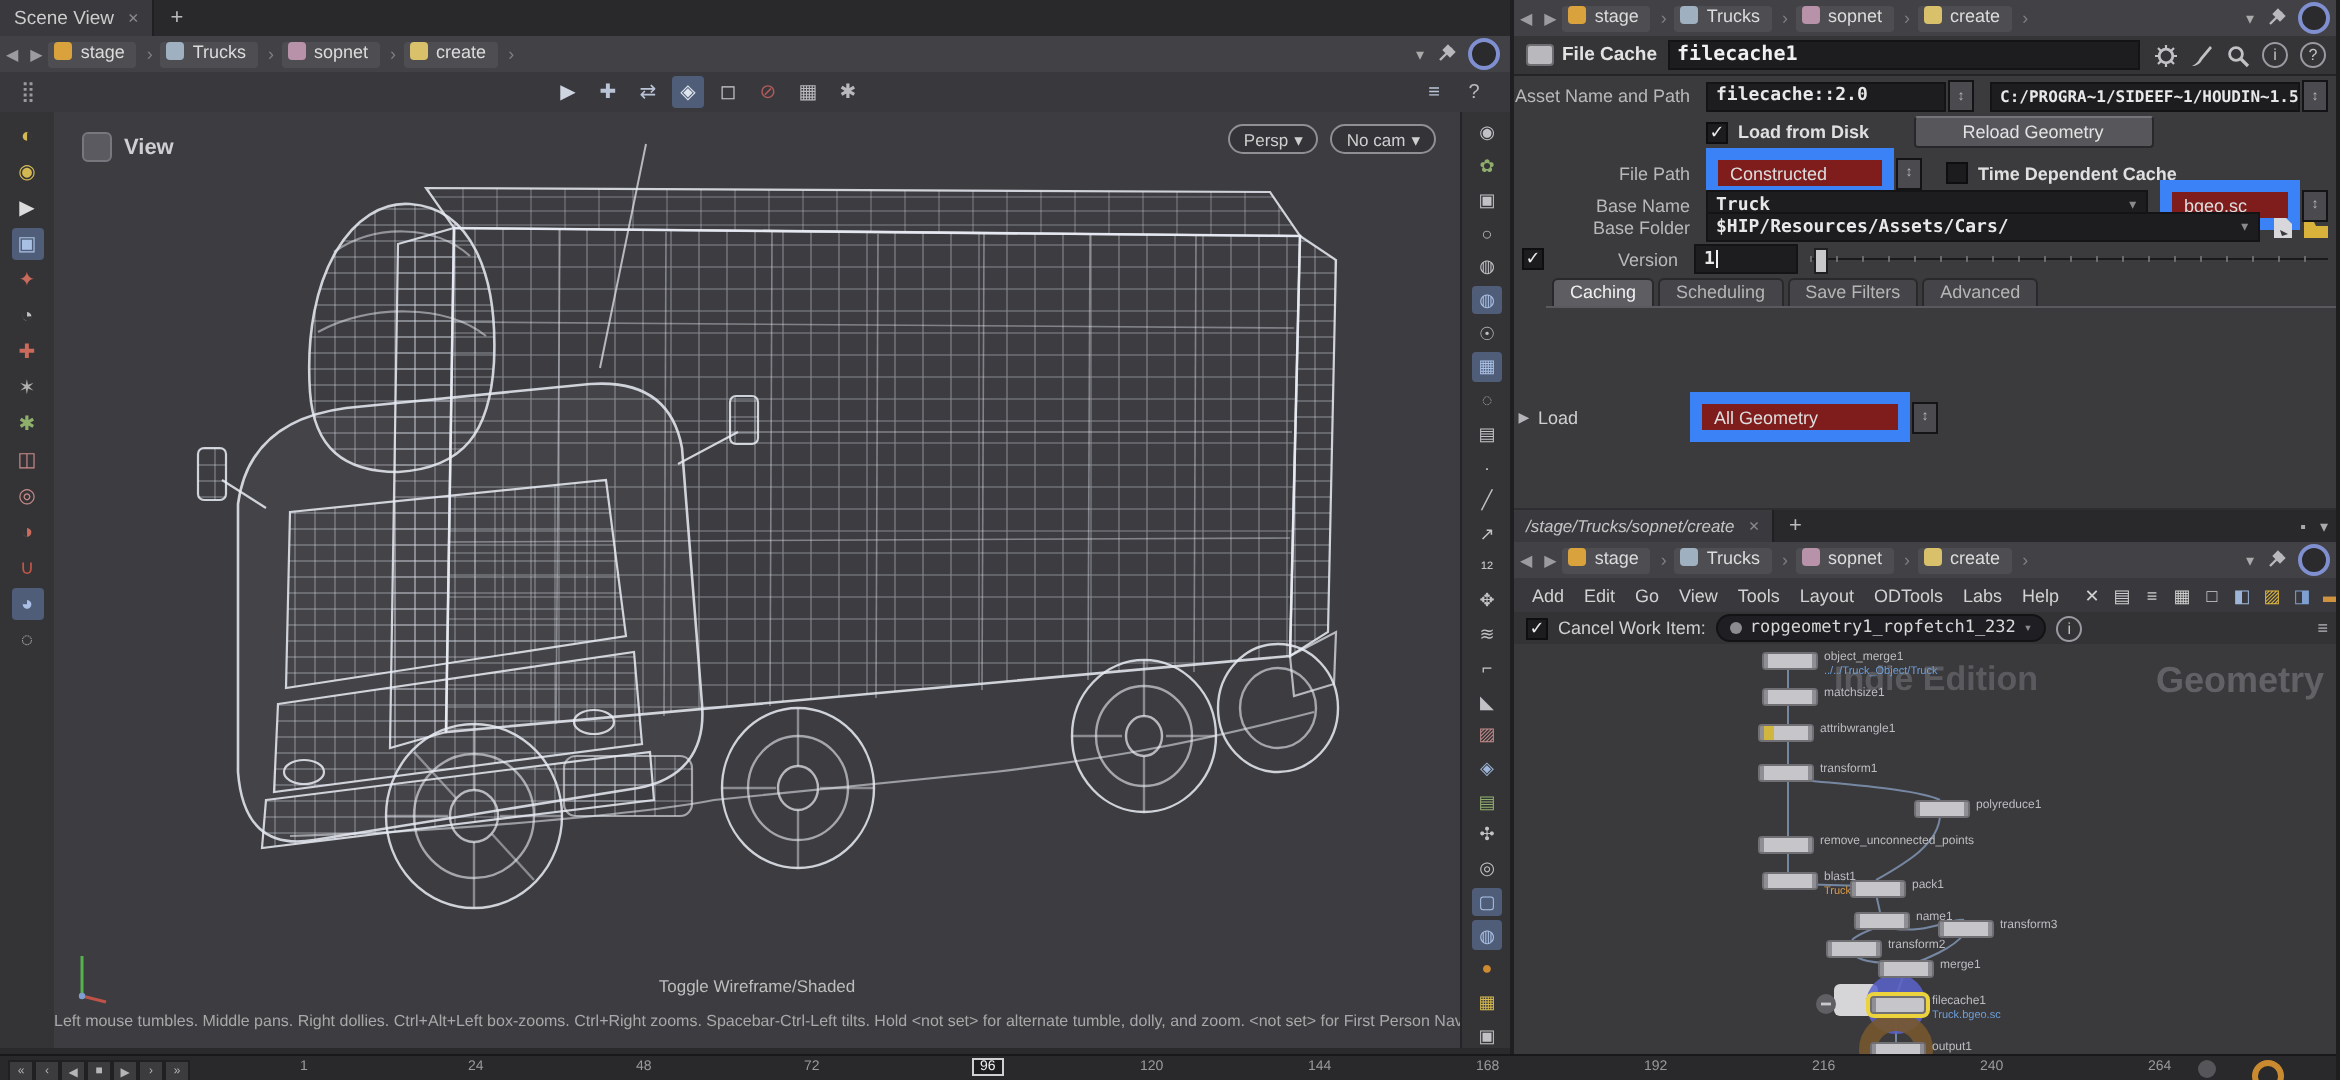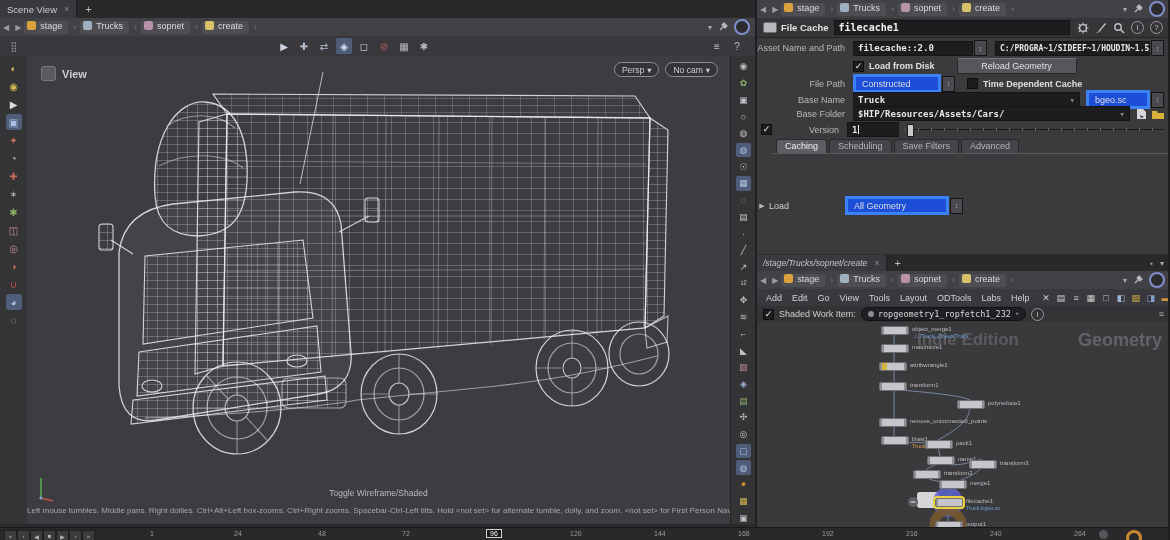--- a/index.html
+++ b/index.html
@@ -8,21 +8,21 @@
   .cb{width:9px;height:9px;background:#1c1c1e;border:1px solid #0e0e10;color:#ececec;
       font-size:9px;line-height:9px;display:inline-flex;align-items:center;justify-content:center;flex:none;}
   .field{background:#1d1d20;border:1px solid #141416;color:#e8e8e8;
          font:bold 9px "DejaVu Sans Mono",monospace;padding:1px 4px;height:11px;
          display:flex;align-items:center;white-space:nowrap;overflow:hidden;}
   .spin{width:11px;height:14px;background:#4a4a4f;border:1px solid #141416;color:#b5b5b5;
         font-size:7px;display:flex;align-items:center;justify-content:center;flex:none;margin-left:1px;}
   .btn{background:#56565b;border:1px solid #28282a;border-top-color:#74747a;color:#e3e3e3;
        font-size:9px;height:14px;padding:0 9px;border-radius:2px;display:inline-flex;
        align-items:center;justify-content:center;white-space:nowrap;}
-  .ddown{background:#1d4ed8;border:3px solid #3b82f6;color:#dedede;font-size:9px;height:13px;
+  .ddown{background:#7f1d1d;border:6px solid #3b82f6;color:#dedede;font-size:9px;height:13px;
          padding:0 6px;display:inline-flex;align-items:center;white-space:nowrap;}
   .sep{color:#808084;font-size:9px;margin:0 4px 0 0;}
   .crumb{display:inline-flex;align-items:flex-start;background:#4d4d52;border-radius:2px;height:13px;
          padding:0 6px 0 3px;margin-right:5px;font-size:9px;color:#dcdcdc;}
   .crumb-ic{width:9px;height:9px;border-radius:2px;margin-right:4px;background:#888;}
   .crumbs{display:flex;align-items:center;}
   .crumbs .crumb:last-of-type + .sep{display:none;}
   .pathbar{position:absolute;display:flex;align-items:center;background:#424246;border-bottom:1px solid #2a2a2c;}
   .nav{font-size:8px;color:#9c9ca0;margin:0 3px;}
   .pathbar-right{margin-left:auto;display:flex;align-items:center;gap:6px;padding-right:5px;}
@@ -634,21 +634,21 @@
           <span class="mic" style="color: rgb(157, 182, 216);">◧</span>
           <span class="mic" style="color: rgb(221, 181, 63);">▨</span>
           <span class="mic" style="color: rgb(126, 159, 208);">◨</span>
           <span class="mic" style="color: rgb(207, 147, 64);">▬</span>
         </div>
 
     </div>
 
     <div class="awibar">
       <span class="cb">✓</span>
-      <span style="font-size:9px;color:#cfcfcf;">Shaded Work Item:</span>
+      <span style="font-size:9px;color:#cfcfcf;">Cancel Work Item:</span>
       <span class="awi-pill">
         <span class="awi-dot"></span>
         <span>ropgeometry1_ropfetch1_232</span>
         <span style="color:#8a8a8e;font-size:7px;">▾</span>
       </span>
       <span class="circ">i</span>
       <span style="margin-left:auto;font-size:9px;color:#b5b5b9;">≡</span>
     </div>
 
     <div class="canvas">

